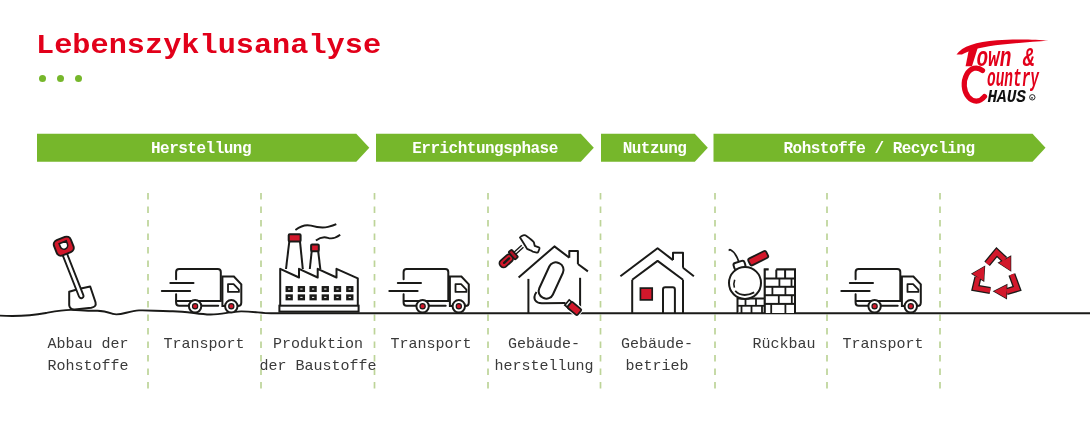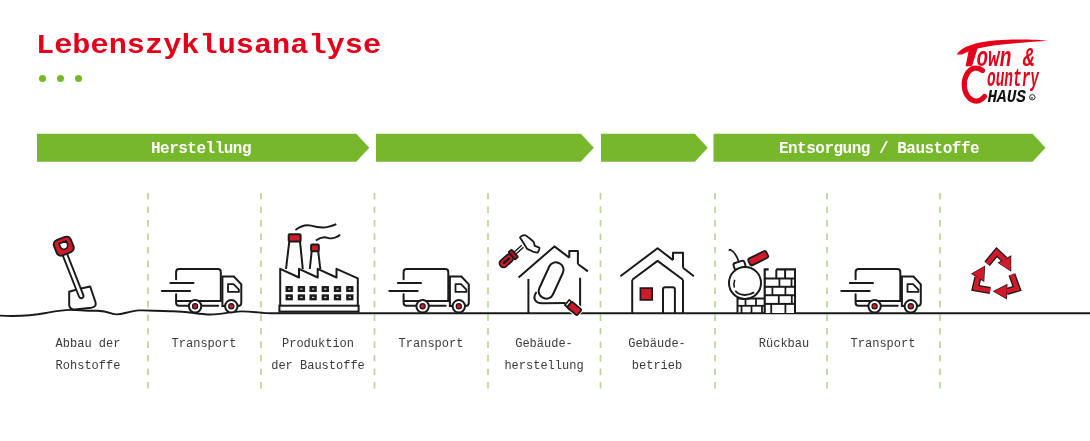--- a/index.html
+++ b/index.html
@@ -6,21 +6,21 @@
   html,body{margin:0;padding:0;background:#fff;}
   #stage{position:relative;width:1090px;height:437px;background:#fff;overflow:hidden;
          font-family:Liberation Mono, monospace;}
   .title{position:absolute;left:35.5px;top:32px;font-size:28.5px;font-weight:bold;
          color:#e2001a;letter-spacing:0;line-height:1;transform:scaleX(1.062);
          transform-origin:left top;}
   .dot{position:absolute;width:7px;height:7px;border-radius:50%;background:#76b72b;top:75px;}
   .bartxt{position:absolute;top:134px;height:28px;line-height:30px;text-align:center;
           color:#fff;font-size:16px;font-weight:bold;letter-spacing:-0.5px;}
   .lbl{position:absolute;top:334px;width:120px;text-align:center;color:#3a3a3a;
-       font-size:12px;line-height:21.8px;}
+       font-size:15px;line-height:21.8px;}
 </style>
 </head>
 <body>
 <div id="stage">
   <div class="title">Lebenszyklusanalyse</div>
   <div class="dot" style="left:38.5px"></div>
   <div class="dot" style="left:56.5px"></div>
   <div class="dot" style="left:74.5px"></div>
 
   <svg width="1090" height="441" viewBox="0 0 1090 441" style="position:absolute;left:0;top:0">
@@ -211,21 +211,23 @@
       <text x="976.5" y="66" font-size="27" font-weight="bold" font-style="italic" fill="#e2001a" textLength="58" lengthAdjust="spacingAndGlyphs">own &amp;</text>
       <path d="M982.5,70.5 A12,16.5 0 1 0 984.5,96.5" fill="none" stroke="#e2001a" stroke-width="5.2" stroke-linecap="round"></path>
       <text x="987" y="85.5" font-size="26.5" font-weight="bold" font-style="italic" fill="#e2001a" textLength="52" lengthAdjust="spacingAndGlyphs">ountry</text>
       <text x="987.5" y="101.5" font-size="18" font-weight="bold" font-style="italic" fill="#121212" textLength="38.5" lengthAdjust="spacingAndGlyphs">HAUS</text>
       <circle cx="1032.3" cy="97.3" r="2.7" fill="none" stroke="#121212" stroke-width="0.9"></circle>
       <text x="1030.8" y="99.1" font-size="4.4" fill="#121212">R</text>
     </g>
   </svg>
 
   <div class="bartxt" style="left:37px;width:328px;">Herstellung</div>
-  <div class="bartxt" style="left:713px;width:332px;">Entsorgung / Baustoffe</div>
+  <div class="bartxt" style="left:376px;width:218px;">Errichtungsphase</div>
+  <div class="bartxt" style="left:601px;width:107px;">Nutzung</div>
+  <div class="bartxt" style="left:713px;width:332px;">Rohstoffe / Recycling</div>
 
   <div class="lbl" style="left:28px;">Abbau der<br>Rohstoffe</div>
   <div class="lbl" style="left:144px;">Transport</div>
   <div class="lbl" style="left:258px;">Produktion<br>der Baustoffe</div>
   <div class="lbl" style="left:371px;">Transport</div>
   <div class="lbl" style="left:484px;">Gebäude-<br>herstellung</div>
   <div class="lbl" style="left:597px;">Gebäude-<br>betrieb</div>
   <div class="lbl" style="left:724px;">Rückbau</div>
   <div class="lbl" style="left:823px;">Transport</div>
 </div>

